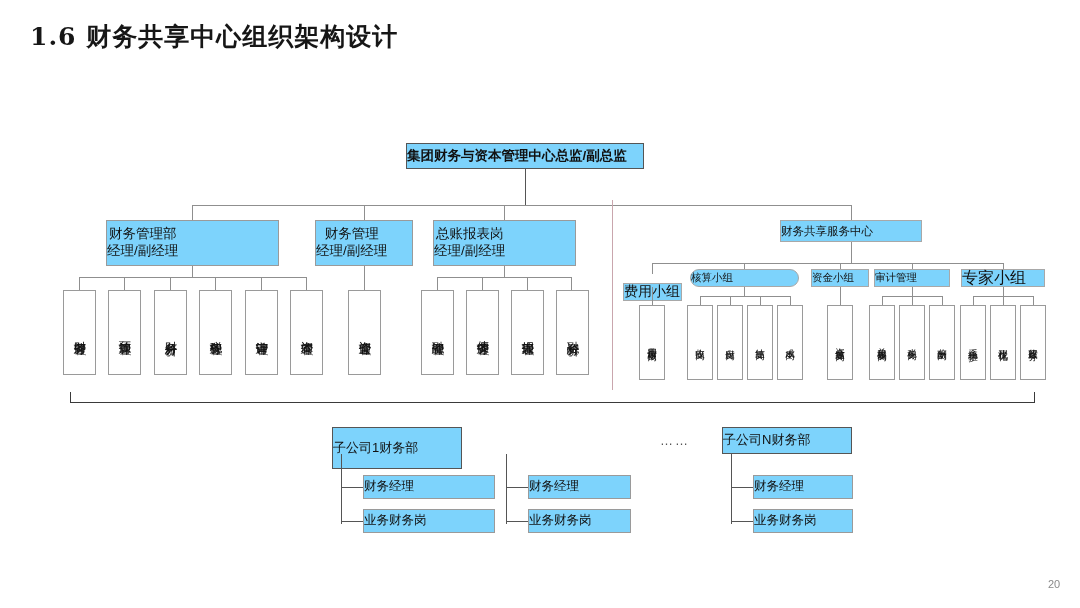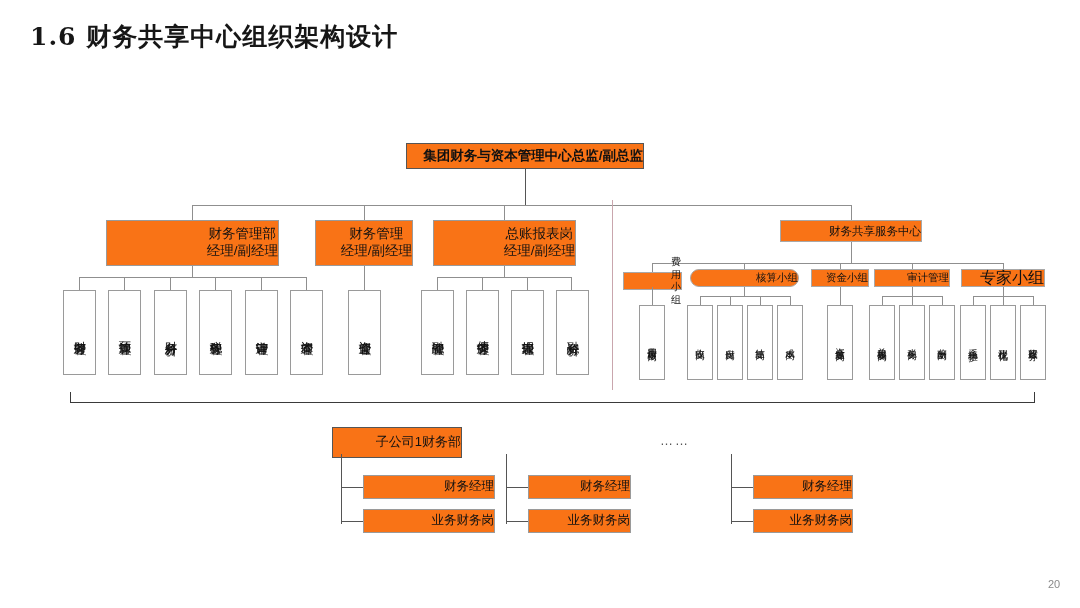--- a/index.html
+++ b/index.html
@@ -20,22 +20,22 @@
 
   
   #page-number{
     position:absolute;left:1048px;top:578px;
     font-size:11px;color:#8a8a8a;
   }
 
   
   .node{
     position:absolute;box-sizing:border-box;
-    border:1px solid #9a9a9a;background:#f97316;
-    display:flex;align-items:center;justify-content:flex-end;
+    border:1px solid #9a9a9a;background:#7dd3fc;
+    display:flex;align-items:center;justify-content:flex-start;
     text-align:center;color:#111;line-height:1.25;
   }
   .node.dark{border-color:#555;}
   .node.thin{border-color:#a8a8a8;}
   .node .txt{display:block;}
 
   
   .vnode{
     position:absolute;box-sizing:border-box;
     border:1px solid #9a9a9a;background:#fff;
@@ -162,21 +162,21 @@
   </div>
 
   <div class="ln v" style="left:851px;top:242px;height:21px;"></div>
   <div class="ln h" style="left:652px;top:263px;width:351px;"></div>
   <div class="ln v" style="left:652px;top:263px;height:11px;"></div>
   <div class="ln v" style="left:744px;top:263px;height:11px;"></div>
   <div class="ln v" style="left:840px;top:263px;height:11px;"></div>
   <div class="ln v" style="left:912px;top:263px;height:11px;"></div>
   <div class="ln v" style="left:1003px;top:263px;height:11px;"></div>
 
-  <div class="node thin" style="left:623px;top:272px;width:59px;height:18px;font-size:10px;padding-left:48px;">
+  <div class="node thin" style="left:623px;top:283px;width:59px;height:18px;font-size:14px;">
     <span class="txt">费用小组</span>
   </div>
   <div class="node thin" style="left:690px;top:269px;width:109px;height:18px;font-size:10.5px;border-radius:9px;">
     <span class="txt">核算小组</span>
   </div>
   <div class="node thin" style="left:811px;top:269px;width:58px;height:18px;font-size:10.5px;">
     <span class="txt">资金小组</span>
   </div>
   <div class="node thin" style="left:874px;top:269px;width:76px;height:18px;font-size:10.5px;">
     <span class="txt">审计管理</span>
@@ -242,21 +242,21 @@
   </div>
   <div class="vnode" style="left:990px;top:305px;width:26px;height:75px;font-size:9.5px;">
     <span>流程优化</span>
   </div>
   <div class="vnode" style="left:1020px;top:305px;width:26px;height:75px;font-size:9.5px;">
     <span>行政服务</span>
   </div>
 
   <div class="bracket" style="left:70px;top:392px;width:965px;height:11px;"></div>
 
-  <div class="node dark" style="left:332px;top:427px;width:130px;height:31px;font-size:13px;">
+  <div class="node dark" style="left:332px;top:427px;width:130px;height:42px;font-size:13px;">
     <span class="txt">子公司1财务部</span>
   </div>
   <div class="ln v dk" style="left:341px;top:454px;height:70px;"></div>
   <div class="ln h dk" style="left:341px;top:487px;width:22px;"></div>
   <div class="ln h dk" style="left:341px;top:521px;width:22px;"></div>
   <div class="node" style="left:363px;top:475px;width:132px;height:24px;font-size:12.5px;">
     <span class="txt">财务经理</span>
   </div>
   <div class="node" style="left:363px;top:509px;width:132px;height:24px;font-size:12.5px;">
     <span class="txt">业务财务岗</span>
@@ -267,20 +267,23 @@
   <div class="ln h dk" style="left:506px;top:521px;width:22px;"></div>
   <div class="node" style="left:528px;top:475px;width:103px;height:24px;font-size:12.5px;">
     <span class="txt">财务经理</span>
   </div>
   <div class="node" style="left:528px;top:509px;width:103px;height:24px;font-size:12.5px;">
     <span class="txt">业务财务岗</span>
   </div>
 
   <div class="ellipsis" style="left:660px;top:433px;">……</div>
 
+  <div class="node dark" style="left:722px;top:427px;width:130px;height:27px;font-size:13px;">
+    <span class="txt">子公司N财务部</span>
+  </div>
   <div class="ln v dk" style="left:731px;top:454px;height:70px;"></div>
   <div class="ln h dk" style="left:731px;top:487px;width:22px;"></div>
   <div class="ln h dk" style="left:731px;top:521px;width:22px;"></div>
   <div class="node" style="left:753px;top:475px;width:100px;height:24px;font-size:12.5px;">
     <span class="txt">财务经理</span>
   </div>
   <div class="node" style="left:753px;top:509px;width:100px;height:24px;font-size:12.5px;">
     <span class="txt">业务财务岗</span>
   </div>
 

